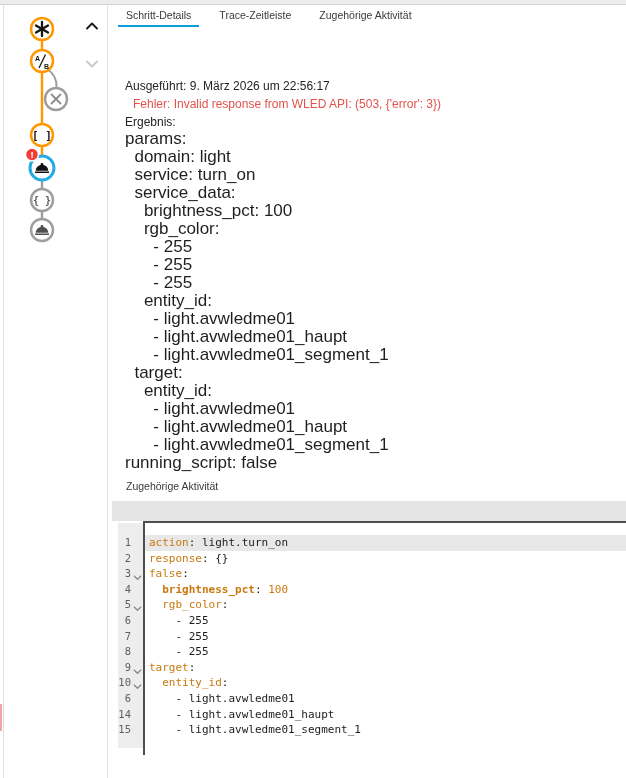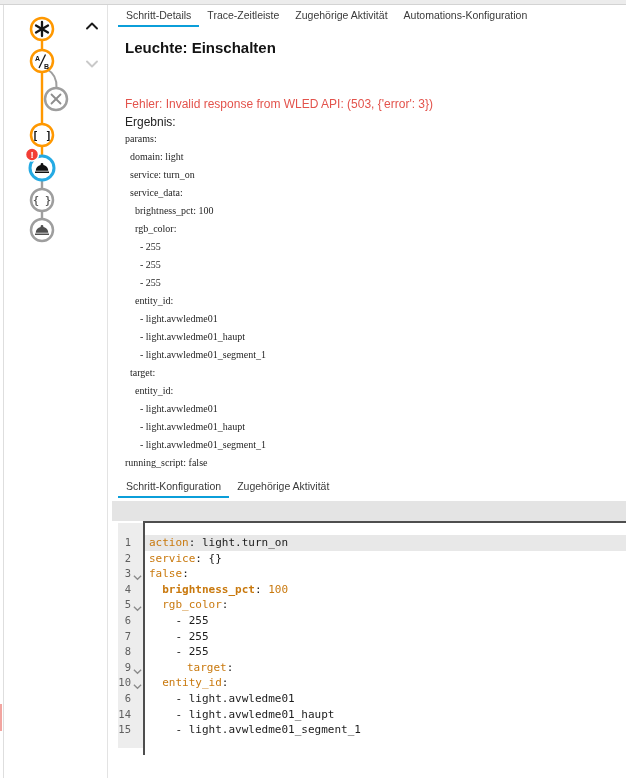--- a/index.html
+++ b/index.html
@@ -15,32 +15,32 @@
 
   
   .graph-panel{position:absolute;left:0;top:0;width:107px;height:270px}
   .graph-panel svg{position:absolute;left:0;top:0}
   .chev-btn{position:absolute;width:16px;height:14px;cursor:pointer;z-index:3}
   #chev-up{left:84px;top:19px}
   #chev-down{left:84px;top:57px}
 
   
   .right{position:absolute;left:108px;top:0;right:0;bottom:0}
-  .tabbar{position:absolute;left:10px;right:0;display:flex;gap:0}
+  .tabbar{position:absolute;left:10px;right:0;display:flex;gap:12px}
   .tabbar .tab{font-size:10.5px;color:#3a3a3a;padding:3px 8px 4px;border-bottom:2px solid transparent;white-space:nowrap;cursor:pointer}
   #tabs-top{top:6px}
   #tabs-bottom{top:477px}
 
   .page-title{position:absolute;left:17px;top:39px;font-size:15px;font-weight:bold;color:#141414}
   .info-line{position:absolute;left:17px;font-size:12px;color:#242424}
   #executed-line{top:79px}
   #error-line{top:97px}
   #result-label{top:115px}
-  #params-block{position:absolute;left:17px;top:130px;font-family:Liberation Serif, serif;
-    font-size:10px;line-height:18px;color:#1f1f1f;white-space:pre}
+  #params-block{position:absolute;left:17px;top:130px;font-family:Liberation Sans, sans-serif;
+    font-size:17px;line-height:18px;color:#1f1f1f;white-space:pre}
 
   
   .band{position:absolute;left:4px;right:0;top:501px;height:20px;background:#e4e4e4}
   .editor-topline{position:absolute;left:35px;right:0;top:521px;height:2px;background:#4e4e4e}
   .editor-vline{position:absolute;left:35px;top:521px;width:2px;height:234px;background:#4e4e4e}
   .gutter{position:absolute;left:10px;top:523px;width:25px;padding:12px 0 10px;background:#ededed}
   .gutter-row{display:flex;height:15.6px;line-height:15.6px;align-items:center}
   .ln{width:13px;text-align:right;font-family:"DejaVu Sans Mono",monospace;font-size:10.5px;color:#5f5f5f}
   .fold{width:12px;text-align:center;height:10px;cursor:pointer}
   .code-area{position:absolute;left:37px;right:0;top:523px;padding:12px 0 10px;background:#fff;cursor:text}
@@ -126,30 +126,28 @@
       <polyline points="3,4.5 8,9.5 13,4.5" fill="none" stroke="#c9c9c9" stroke-width="1.9" stroke-linecap="round" stroke-linejoin="round"></polyline>
     </svg>
   </div>
 </div>
 
 <div class="right">
   <div class="tabbar" id="tabs-top">
       <div class="tab active" style="border-bottom-color: rgb(11, 158, 217);">Schritt-Details</div>
       <div class="tab">Trace-Zeitleiste</div>
       <div class="tab">Zugehörige Aktivität</div>
-      <div class="tab">Automations-Konfiguration</div>
-    </div>
-
-  <div class="page-title">Leuchte: Einschalten</div>
-  <div class="info-line" id="error-line" style="color: rgb(227, 83, 76);">Fehler: Invalid response from WLED API: (503, {'error': 3})</div>
+    </div>
+
+  <div class="info-line" id="executed-line">Ausgeführt: 9. März 2026 um 22:56:17</div>
+  <div class="info-line" id="error-line" style="color: rgb(227, 83, 76); margin-left: 8px;">Fehler: Invalid response from WLED API: (503, {'error': 3})</div>
   <div class="info-line" id="result-label">Ergebnis:</div>
   <div id="params-block"><div>params:</div><div>  domain: light</div><div>  service: turn_on</div><div>  service_data:</div><div>    brightness_pct: 100</div><div>    rgb_color:</div><div>      - 255</div><div>      - 255</div><div>      - 255</div><div>    entity_id:</div><div>      - light.avwledme01</div><div>      - light.avwledme01_haupt</div><div>      - light.avwledme01_segment_1</div><div>  target:</div><div>    entity_id:</div><div>      - light.avwledme01</div><div>      - light.avwledme01_haupt</div><div>      - light.avwledme01_segment_1</div><div>running_script: false</div></div>
 
   <div class="tabbar" id="tabs-bottom">
-      <div class="tab active" style="border-bottom-color: rgb(11, 158, 217);">Schritt-Konfiguration</div>
       <div class="tab">Zugehörige Aktivität</div>
     </div>
 
   <div class="band"></div>
   <div class="editor-topline"></div>
   <div class="gutter" id="editor-gutter">
       <div class="gutter-row">
         <span class="ln">1</span>
         <span class="fold"></span>
       </div>
@@ -206,26 +204,26 @@
         <span class="fold"></span>
       </div>
       <div class="gutter-row">
         <span class="ln">15</span>
         <span class="fold"></span>
       </div>
     </div>
   <div class="editor-vline"></div>
   <div class="code-area" id="editor-code">
       <div class="code-line active"><span style="color: rgb(201, 121, 14);">action</span><span style="color: rgb(28, 28, 28);">: light.turn_on</span></div>
-      <div class="code-line"><span style="color: rgb(201, 121, 14);">service</span><span style="color: rgb(28, 28, 28);">: {}</span></div>
+      <div class="code-line"><span style="color: rgb(201, 121, 14);">response</span><span style="color: rgb(28, 28, 28);">: {}</span></div>
       <div class="code-line"><span style="color: rgb(201, 121, 14);">false</span><span style="color: rgb(28, 28, 28);">:</span></div>
       <div class="code-line"><span style="color: rgb(28, 28, 28);">  </span><span style="color: rgb(201, 121, 14); font-weight: bold;">brightness_pct</span><span style="color: rgb(28, 28, 28);">: </span><span style="color: rgb(201, 121, 14); text-align: center;">100</span></div>
       <div class="code-line"><span style="color: rgb(28, 28, 28);">  </span><span style="color: rgb(201, 121, 14);">rgb_color</span><span style="color: rgb(28, 28, 28);">:</span></div>
       <div class="code-line"><span style="color: rgb(28, 28, 28);">    - 255</span></div>
       <div class="code-line"><span style="color: rgb(28, 28, 28);">    - 255</span></div>
       <div class="code-line"><span style="color: rgb(28, 28, 28);">    - 255</span></div>
-      <div class="code-line"><span style="color: rgb(201, 121, 14); margin-left: 38px;">target</span><span style="color: rgb(28, 28, 28);">:</span></div>
+      <div class="code-line"><span style="color: rgb(201, 121, 14);">target</span><span style="color: rgb(28, 28, 28);">:</span></div>
       <div class="code-line"><span style="color: rgb(28, 28, 28);">  </span><span style="color: rgb(201, 121, 14);">entity_id</span><span style="color: rgb(28, 28, 28);">:</span></div>
       <div class="code-line"><span style="color: rgb(28, 28, 28);">    - light.avwledme01</span></div>
       <div class="code-line"><span style="color: rgb(28, 28, 28);">    - light.avwledme01_haupt</span></div>
       <div class="code-line"><span style="color: rgb(28, 28, 28);">    - light.avwledme01_segment_1</span></div>
     </div>
 </div>
 
 </body></html>

